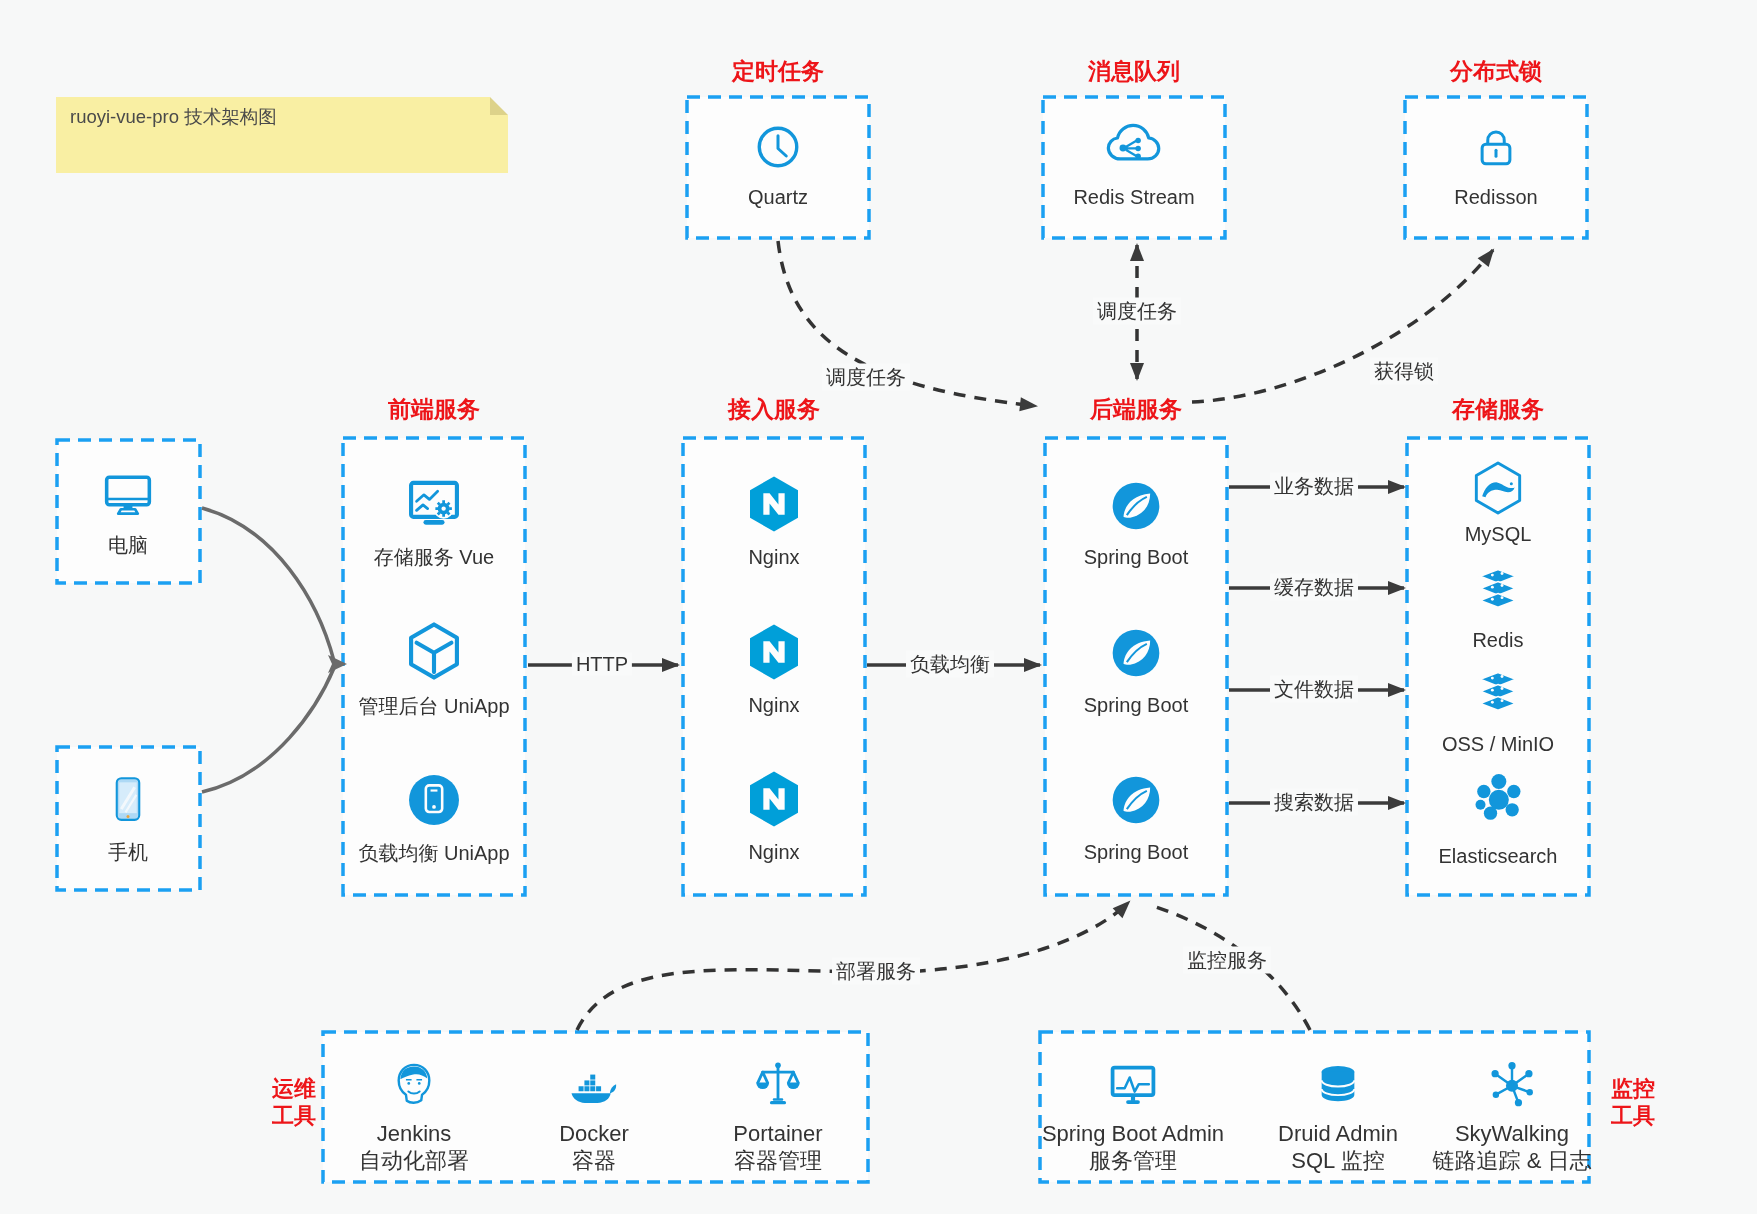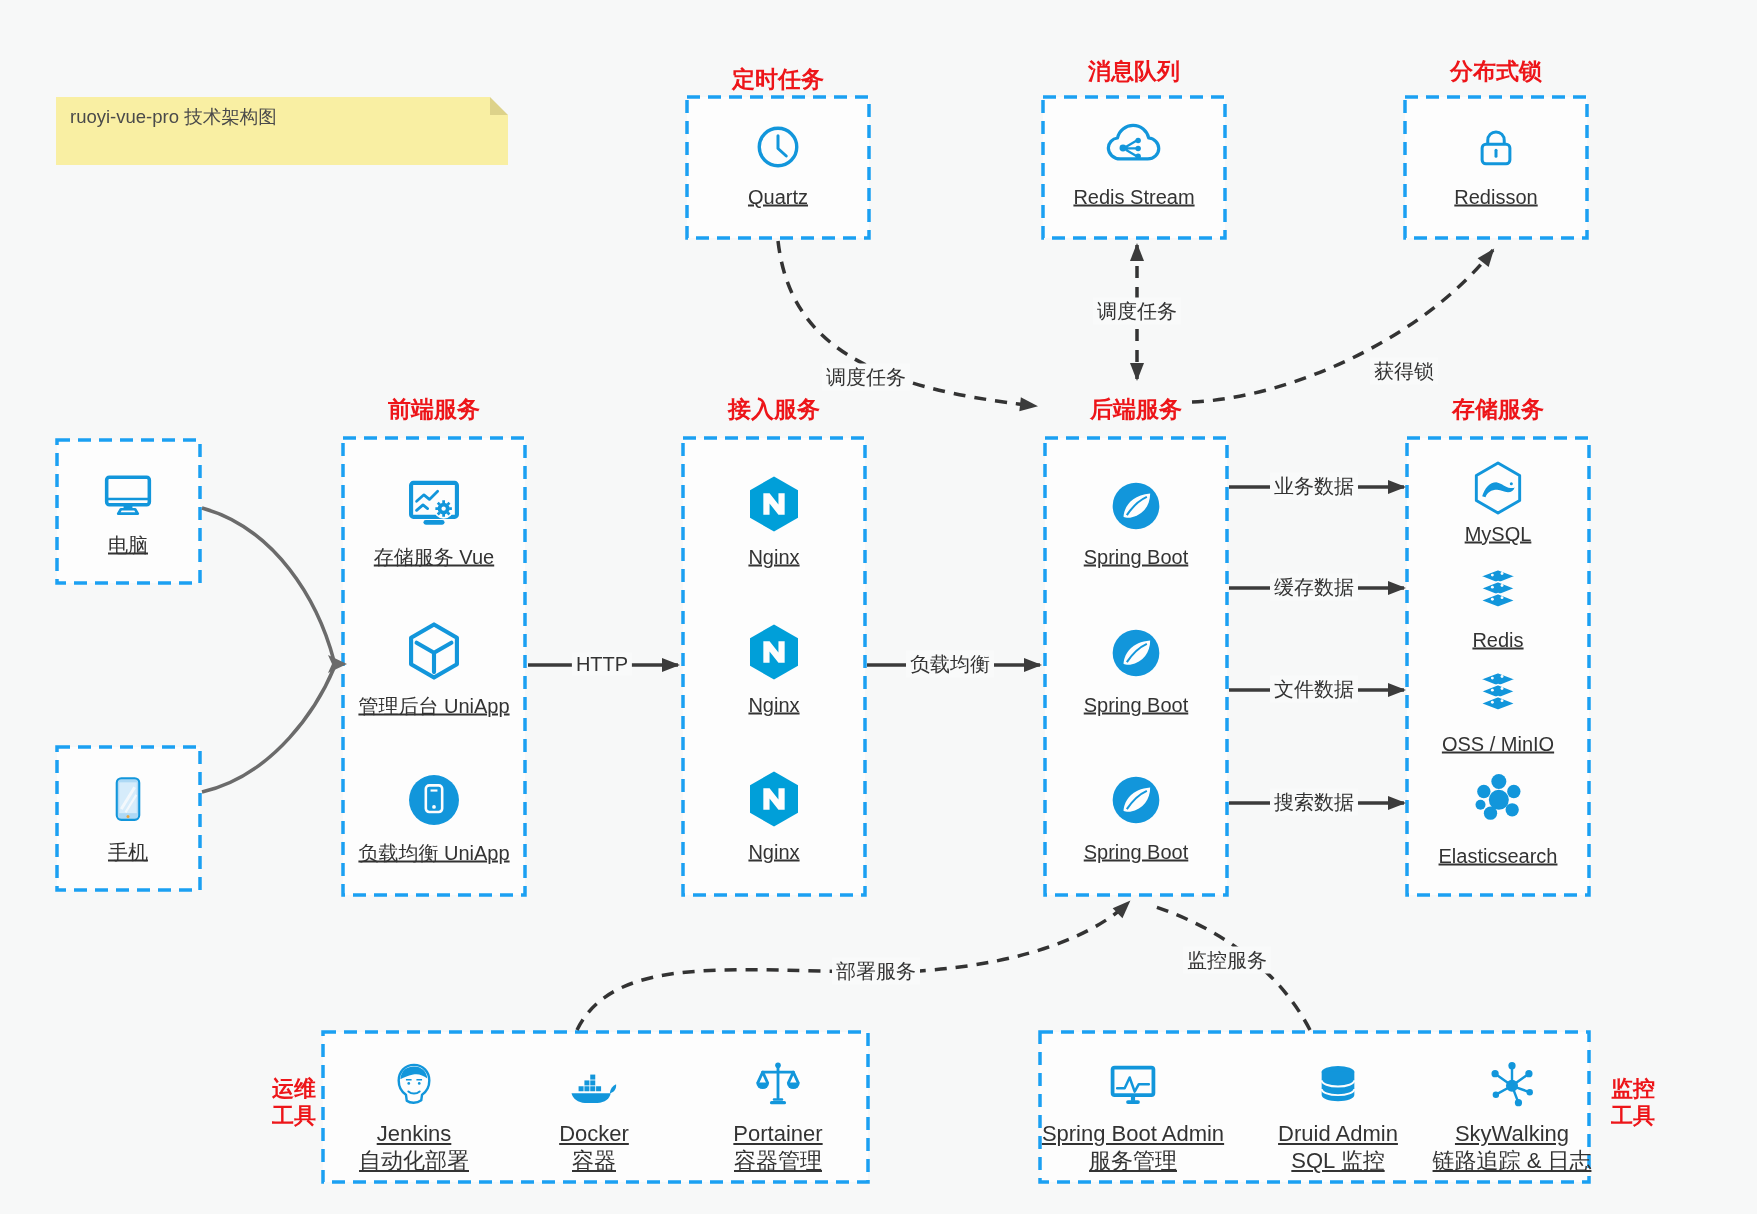--- a/index.html
+++ b/index.html
@@ -1,24 +1,24 @@
 <!DOCTYPE html>
 <html><head>
 <meta charset="utf-8">
 <style>
   html,body{margin:0;padding:0;background:#f7f8f8;font-family:"Liberation Sans","DejaVu Sans",sans-serif;}
   #canvas{position:relative;width:1757px;height:1214px;background:#f7f8f8;overflow:hidden;}
   #edge-layer{position:absolute;left:0;top:0;}
   .group-title{position:absolute;transform:translate(-50%,-50%);color:#ed1519;font-weight:bold;font-size:23px;white-space:nowrap;}
   .side-title{position:absolute;transform:translate(-50%,-50%);color:#ed1519;font-weight:bold;font-size:22px;white-space:nowrap;}
-  .node-label{position:absolute;transform:translate(-50%,-50%);color:#333;font-size:20px;white-space:nowrap;text-decoration:underline;}
+  .node-label{position:absolute;transform:translate(-50%,-50%);color:#333;font-size:20px;white-space:nowrap;}
   .node-label.small{font-size:22px;}
   .edge-label{position:absolute;transform:translate(-50%,-50%);color:#333;font-size:20px;background:#f9fafa;padding:0 4px;white-space:nowrap;}
   .icon{position:absolute;transform:translate(-50%,-50%);}
-  .sticky-note{position:absolute;left:56px;top:97px;width:452px;height:68px;background:#f9efa3;color:#4a4a4a;font-size:18.5px;line-height:28px;padding:6px 0 0 14px;box-sizing:border-box;}
+  .sticky-note{position:absolute;left:56px;top:97px;width:452px;height:76px;background:#f9efa3;color:#4a4a4a;font-size:18.5px;line-height:28px;padding:6px 0 0 14px;box-sizing:border-box;}
   .sticky-note::after{content:"";position:absolute;top:0;right:0;width:0;height:0;border-top:18px solid #f7f8f8;border-left:18px solid #ddd28a;}
 </style>
 </head>
 <body>
 
 <div id="canvas">
 
   <svg width="0" height="0" style="position:absolute" aria-hidden="true">
     <defs>
       <symbol id="sym-clock" viewBox="0 0 72 72">
@@ -210,21 +210,21 @@
       <path d="M1192,402 C1290,398 1424,338 1493,250" marker-end="url(#arrow-dark)"></path>
       <path d="M577,1030 C615,952 740,972 880,972 C990,972 1085,945 1129,902" marker-end="url(#arrow-dark)"></path>
       <path d="M1310,1030 C1280,972 1222,928 1150,905"></path>
     </g>
   </svg>
 
   <div class="sticky-note">
     <div>ruoyi-vue-pro 技术架构图</div>
   </div>
 
-  <div class="group-title" style="left:778px;top:79px">定时任务</div>
+  <div class="group-title" style="left:778px;top:71px">定时任务</div>
   <div class="group-title" style="left:1134px;top:71px">消息队列</div>
   <div class="group-title" style="left:1496px;top:71px">分布式锁</div>
   <div class="group-title" style="left:434px;top:409px">前端服务</div>
   <div class="group-title" style="left:774px;top:409px">接入服务</div>
   <div class="group-title" style="left:1136px;top:409px">后端服务</div>
   <div class="group-title" style="left:1498px;top:409px">存储服务</div>
   <div class="side-title" style="left:294px;top:1089px">运维</div>
   <div class="side-title" style="left:294px;top:1116px">工具</div>
   <div class="side-title" style="left:1633px;top:1089px">监控</div>
   <div class="side-title" style="left:1633px;top:1116px">工具</div>

